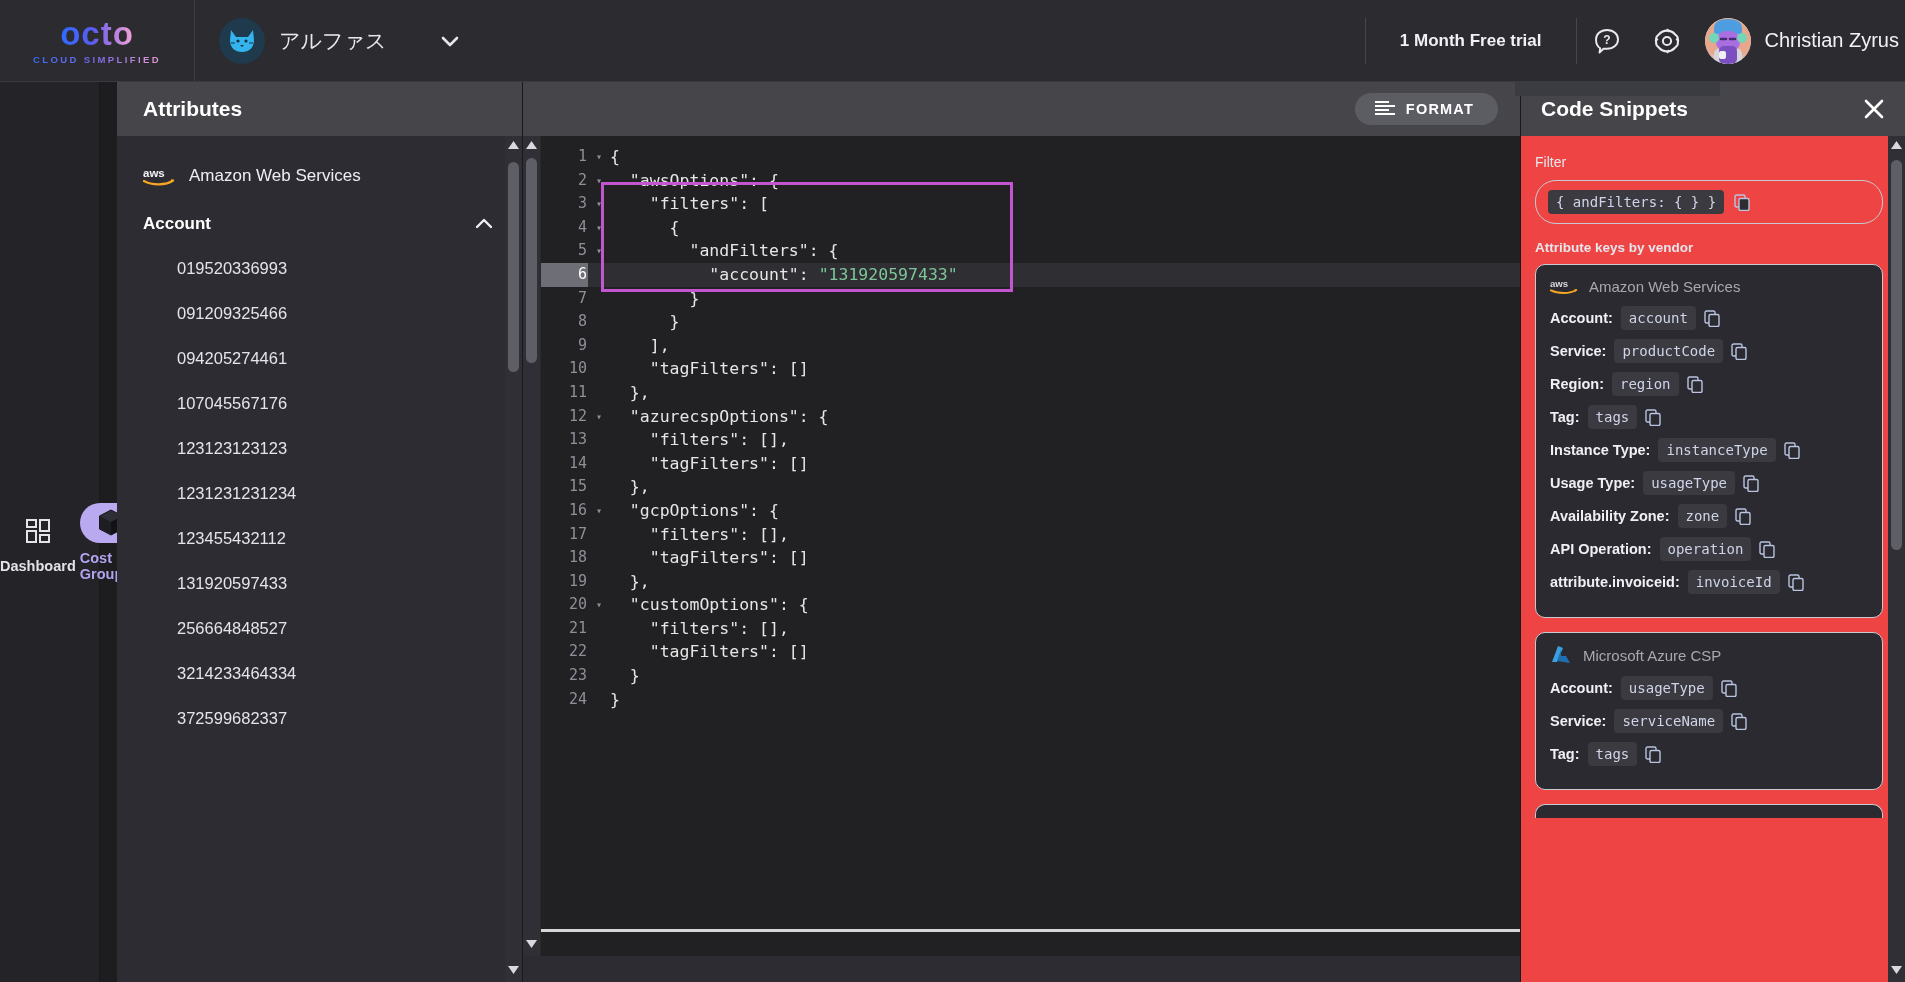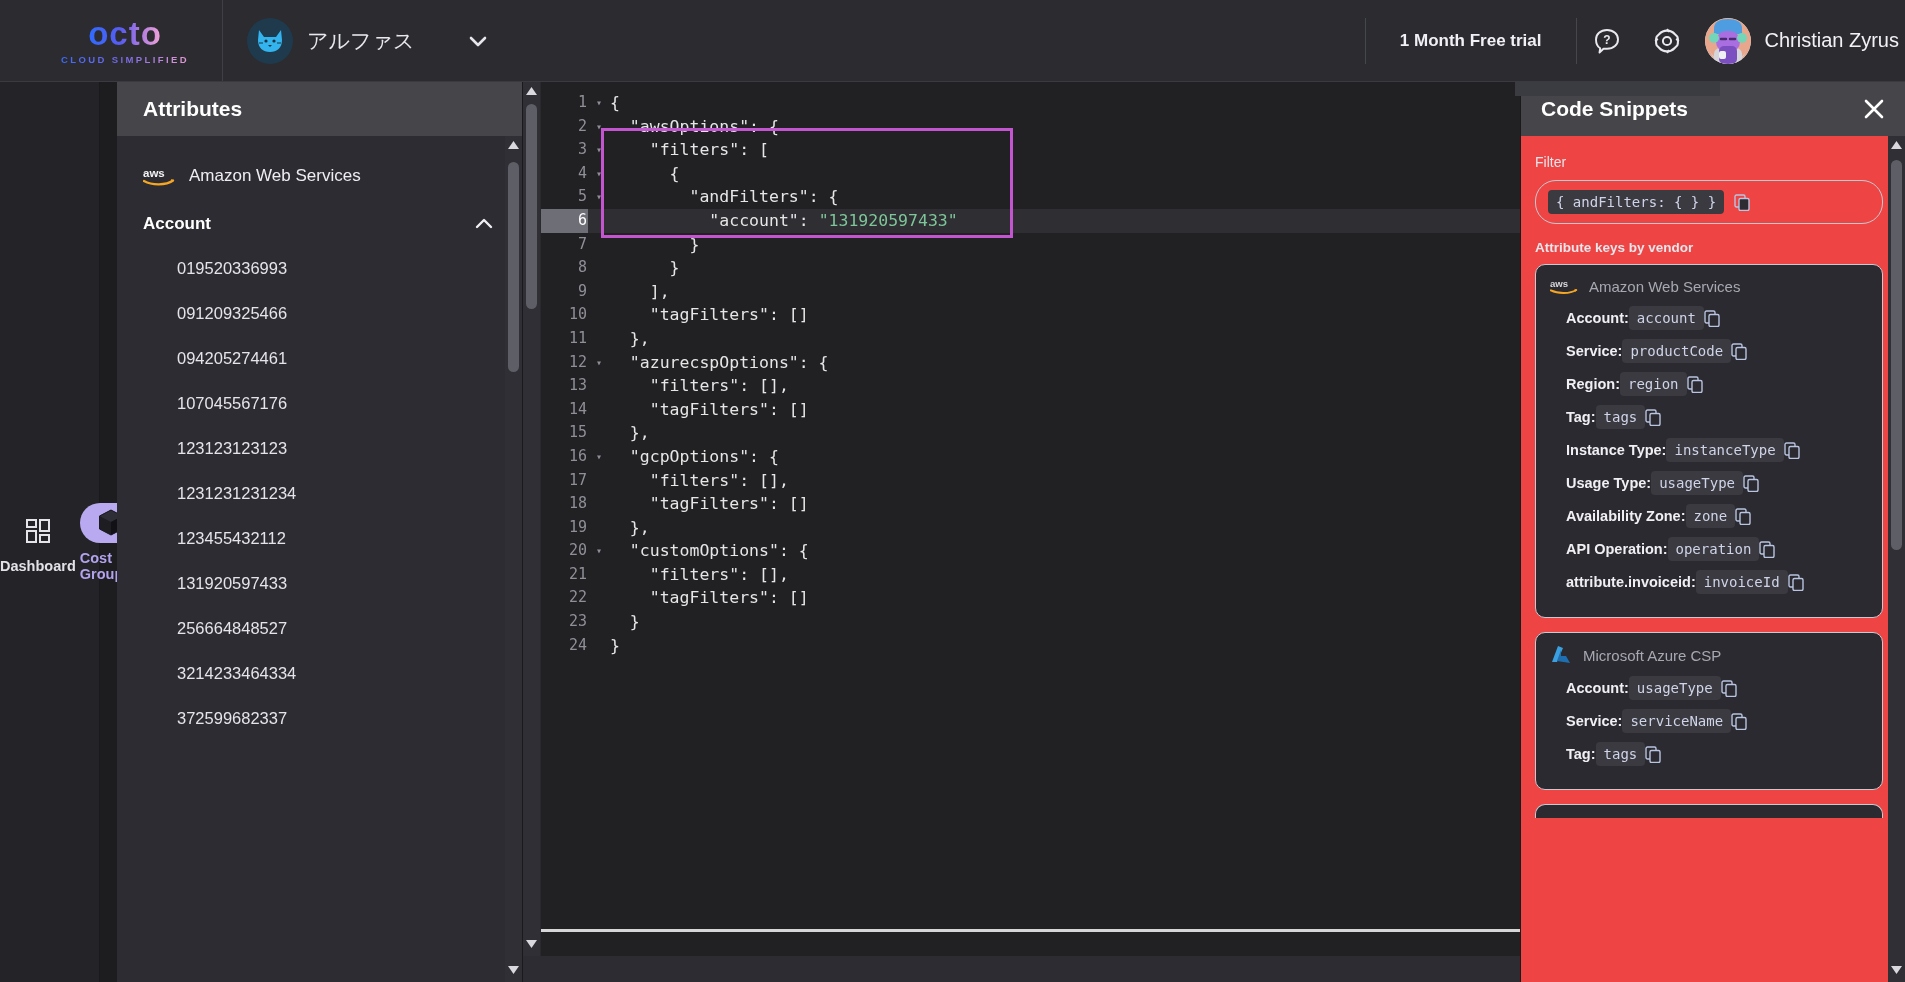--- a/index.html
+++ b/index.html
@@ -10,21 +10,21 @@
     overflow: hidden;
   }
   .app { position: relative; width: 1905px; height: 982px; display: flex; flex-direction: column; }
 
   
   .topbar {
     height: 82px; flex: 0 0 82px;
     background: #2b2b30;
     display: flex; align-items: center;
     border-bottom: 1px solid #3a3a40;
-    position: relative; z-index: 30; padding-left: 28px;
+    position: relative; z-index: 30;
   }
   .logo-zone {
     width: 195px; height: 100%;
     display: flex; flex-direction: column;
     align-items: center; justify-content: center;
     border-right: 1px solid #3f3f46;
   }
   .logo-word {
     font-size: 33px; font-weight: bold; letter-spacing: 1px;
     line-height: 1;
@@ -233,21 +233,21 @@
     font-family: "DejaVu Sans Mono", monospace;
     font-size: 14px; color: #cfd4e8; padding: 4px 8px;
   }
   .sec-lbl { color: #e6e6ec; font-size: 13.5px; font-weight: bold; margin: 4px 0 9px; }
   .vendor-card {
     border: 1px solid #c9c9d2; border-radius: 10px;
     background: #2a2a30; padding: 12px 14px 14px; margin-bottom: 14px;
   }
   .vc-head { display: flex; align-items: center; gap: 11px; margin-bottom: 11px; }
   .vc-name { color: #a8a8b2; font-size: 15px; }
-  .kv-row { display: flex; align-items: center; gap: 0; margin: 9px 16px; }
+  .kv-row { display: flex; align-items: center; gap: 8px; margin: 9px 0; }
   .kv-key { color: #f0f0f4; font-size: 14.5px; font-weight: bold; }
   .copy-ico { width: 17px; height: 17px; cursor: pointer; flex: 0 0 17px; }
   .snip-scroll {
     position: absolute; right: 0; top: 54px; bottom: 0;
     width: 17px; background: #2f2f35;
     display: flex; flex-direction: column; align-items: center;
     justify-content: space-between; padding: 4px 0;
   }
   .snip-thumb {
     position: absolute; top: 24px; left: 3px;
@@ -436,20 +436,33 @@
         <div class="sc-thumb"></div>
         <span class="sc-arrow">
           <svg width="13" height="10" viewBox="0 0 13 10">
               <path d="M6.5 9 L12 1 L1 1 Z" fill="#d8d8de"></path>
             </svg>
         </span>
       </div>
     </div>
 
     <div class="editor-wrap">
+      <div class="editor-toolbar">
+        <div class="format-btn">
+          <span>
+            <svg width="20" height="16" viewBox="0 0 20 16" fill="#fff">
+              <rect x="0" y="0" width="14" height="2"></rect>
+                <rect x="0" y="4" width="20" height="2"></rect>
+              <rect x="0" y="8" width="14" height="2"></rect>
+                <rect x="0" y="12" width="20" height="2"></rect>
+            </svg>
+          </span>
+          <span class="format-lbl">FORMAT</span>
+        </div>
+      </div>
       <div class="editor-main">
         <div class="ed-scroll">
           <span class="sc-arrow">
             <svg width="13" height="10" viewBox="0 0 13 10">
                 <path d="M6.5 1 L12 9 L1 9 Z" fill="#d8d8de"></path>
               </svg>
           </span>
           <div class="ed-thumb"></div>
           <span class="sc-arrow">
             <svg width="13" height="10" viewBox="0 0 13 10">

